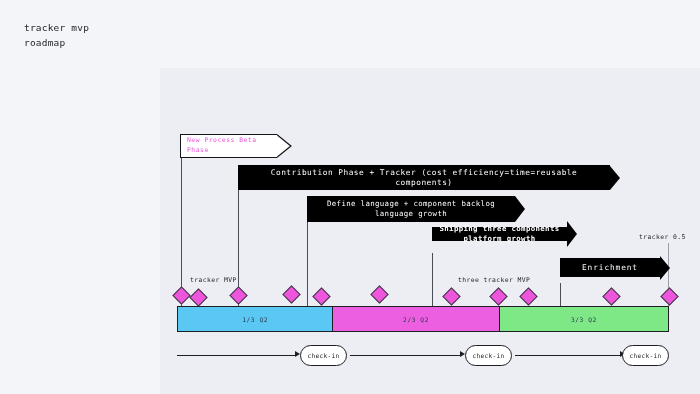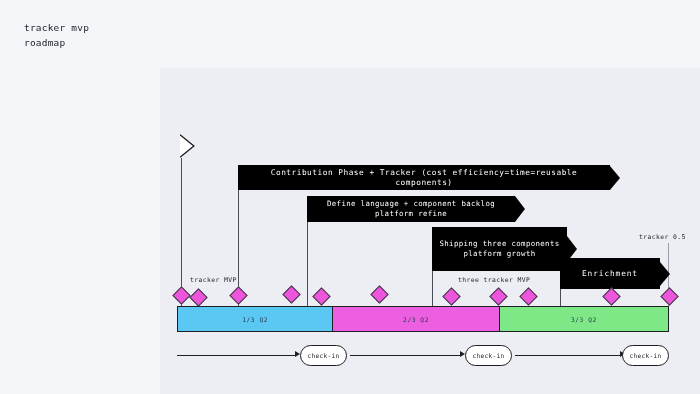--- a/index.html
+++ b/index.html
@@ -204,47 +204,50 @@
   <div id="guides-layer">
       <div class="guide" style="left: 181px; top: 158px; height: 152px;"></div>
       <div class="guide" style="left: 238px; top: 190px; height: 120px;"></div>
       <div class="guide" style="left: 307px; top: 222px; height: 88px;"></div>
       <div class="guide" style="left: 432px; top: 253px; height: 57px;"></div>
       <div class="guide" style="left: 560px; top: 283px; height: 27px;"></div>
       <div class="guide soft" style="left: 668px; top: 243px; height: 67px;"></div>
     </div>
   <div id="banners-layer">
       <div class="banner light b-new" style="left: 180px; top: 134px; width: 112px; height: 24px;">
+        <div class="body">
+          <div class="label">New Process Beta Phase</div>
+        </div>
         <div class="tip-wrap" style="width: 14.88px;">
           <svg width="14.879999999999999" height="24" viewBox="0 0 14.879999999999999 24" style="display: block;">
             <path d="M0,0.7 L13.879999999999999,12 L0,23.3" fill="#ffffff" stroke="#14161a" stroke-width="1.3"></path>
           </svg>
         </div>
       </div>
       <div class="banner dark b-contribution" style="left: 238px; top: 165px; width: 382px; height: 25px;">
         <div class="body">
           <div class="label">Contribution Phase + Tracker (cost efficiency=time=reusable components)</div>
         </div>
         <div class="tip" style="border-top-width: 12.5px; border-bottom-width: 12.5px; border-left-width: 10.5px;"></div>
       </div>
       <div class="banner dark b-define" style="left: 307px; top: 196px; width: 218px; height: 26px;">
         <div class="body">
           <div class="label">Define language + component backlog
-platform refine</div>
+language growth</div>
         </div>
         <div class="tip" style="border-top-width: 13px; border-bottom-width: 13px; border-left-width: 10.92px;"></div>
       </div>
-      <div class="banner dark b-shipping" style="left: 432px; top: 227px; width: 145px; height: 44px;">
+      <div class="banner dark b-shipping" style="left: 432px; top: 227px; width: 145px; height: 14px; font-weight: bold;">
         <div class="body">
           <div class="label">Shipping three components
 platform growth</div>
         </div>
         <div class="tip" style="border-top-width: 13px; border-bottom-width: 13px; border-left-width: 10.92px;"></div>
       </div>
-      <div class="banner dark b-enrichment" style="left: 560px; top: 258px; width: 110px; height: 31px;">
+      <div class="banner dark b-enrichment" style="left: 560px; top: 258px; width: 110px; height: 19px;">
         <div class="body">
           <div class="label">Enrichment</div>
         </div>
         <div class="tip" style="border-top-width: 12.5px; border-bottom-width: 12.5px; border-left-width: 10.5px;"></div>
       </div>
     </div>
   <div id="annotations-layer">
       <div class="annot" style="left: 190px; top: 276px;">tracker MVP</div>
       <div class="annot" style="left: 458px; top: 276px;">three tracker MVP</div>
       <div class="annot" style="left: 639px; top: 233px;">tracker 0.5</div>

